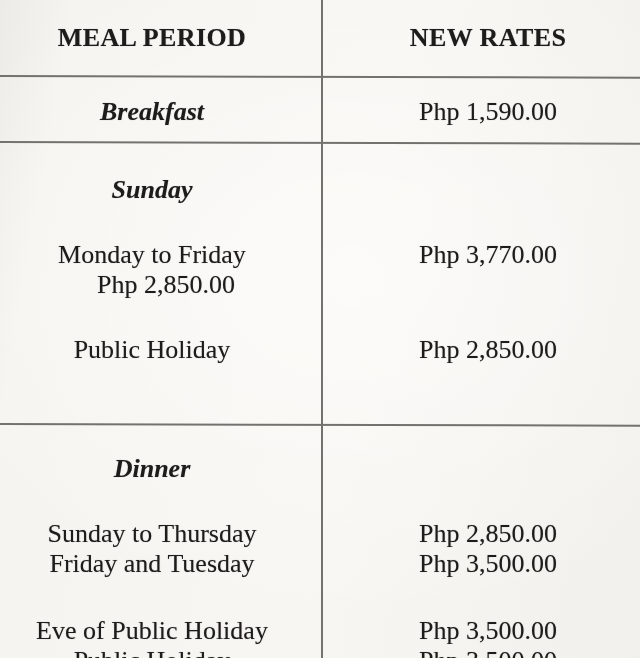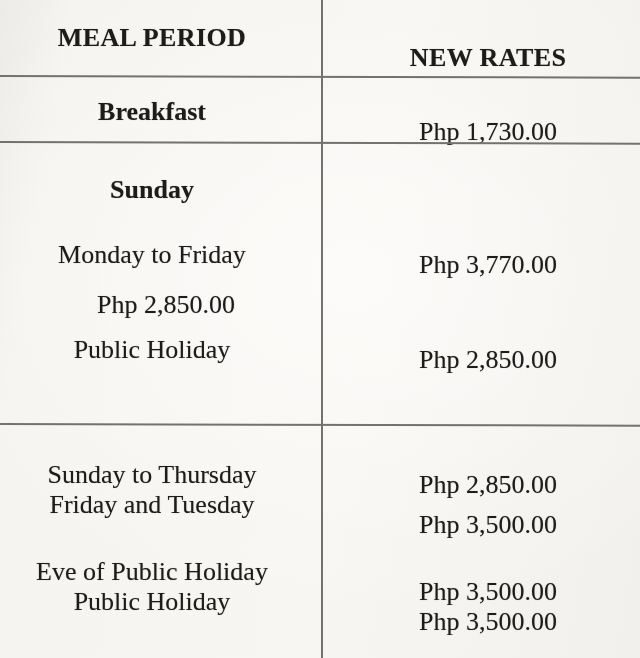--- a/index.html
+++ b/index.html
@@ -52,23 +52,22 @@
 
   .cl {
     width: 322px;
     text-align: center;
     padding-right: 18px;
   }
   .cr {
     width: 318px;
     text-align: center;
     padding-left: 14px;
-    margin-top: 20px;
   }
-  .b { font-weight: bold; }
+  .b { font-weight: bold; font-style: italic; }
   .hdr { font-weight: bold; letter-spacing: 0.4px; }
   .photo span {
     text-shadow: 0 0 1px rgba(25, 24, 22, 0.35);
     white-space: nowrap;
   }
 </style>
 </head>
 <body>
 
 <div class="photo">
@@ -87,21 +86,21 @@
   </div>
 
   <div class="hline"></div>
 
   <div class="sec sec-breakfast">
     <div class="row">
       <div class="cl">
         <span class="b">Breakfast</span>
       </div>
       <div class="cr">
-        <span>Php 1,730.00</span>
+        <span>Php 1,590.00</span>
       </div>
     </div>
   </div>
 
   <div class="hline"></div>
 
   <div class="sec sec-lunch">
     <div class="row mt-title">
       <div class="cl">
         <span class="b">Sunday</span>
@@ -130,20 +129,26 @@
       </div>
       <div class="cr">
         <span>Php 2,850.00</span>
       </div>
     </div>
   </div>
 
   <div class="hline"></div>
 
   <div class="sec sec-dinner">
+    <div class="row mt-title2">
+      <div class="cl">
+        <span class="b">Dinner</span>
+      </div>
+      <div class="cr"></div>
+    </div>
 
     <div class="row mt-group">
       <div class="cl">
         <span>Sunday to Thursday</span>
       </div>
       <div class="cr">
         <span>Php 2,850.00</span>
       </div>
     </div>
 

